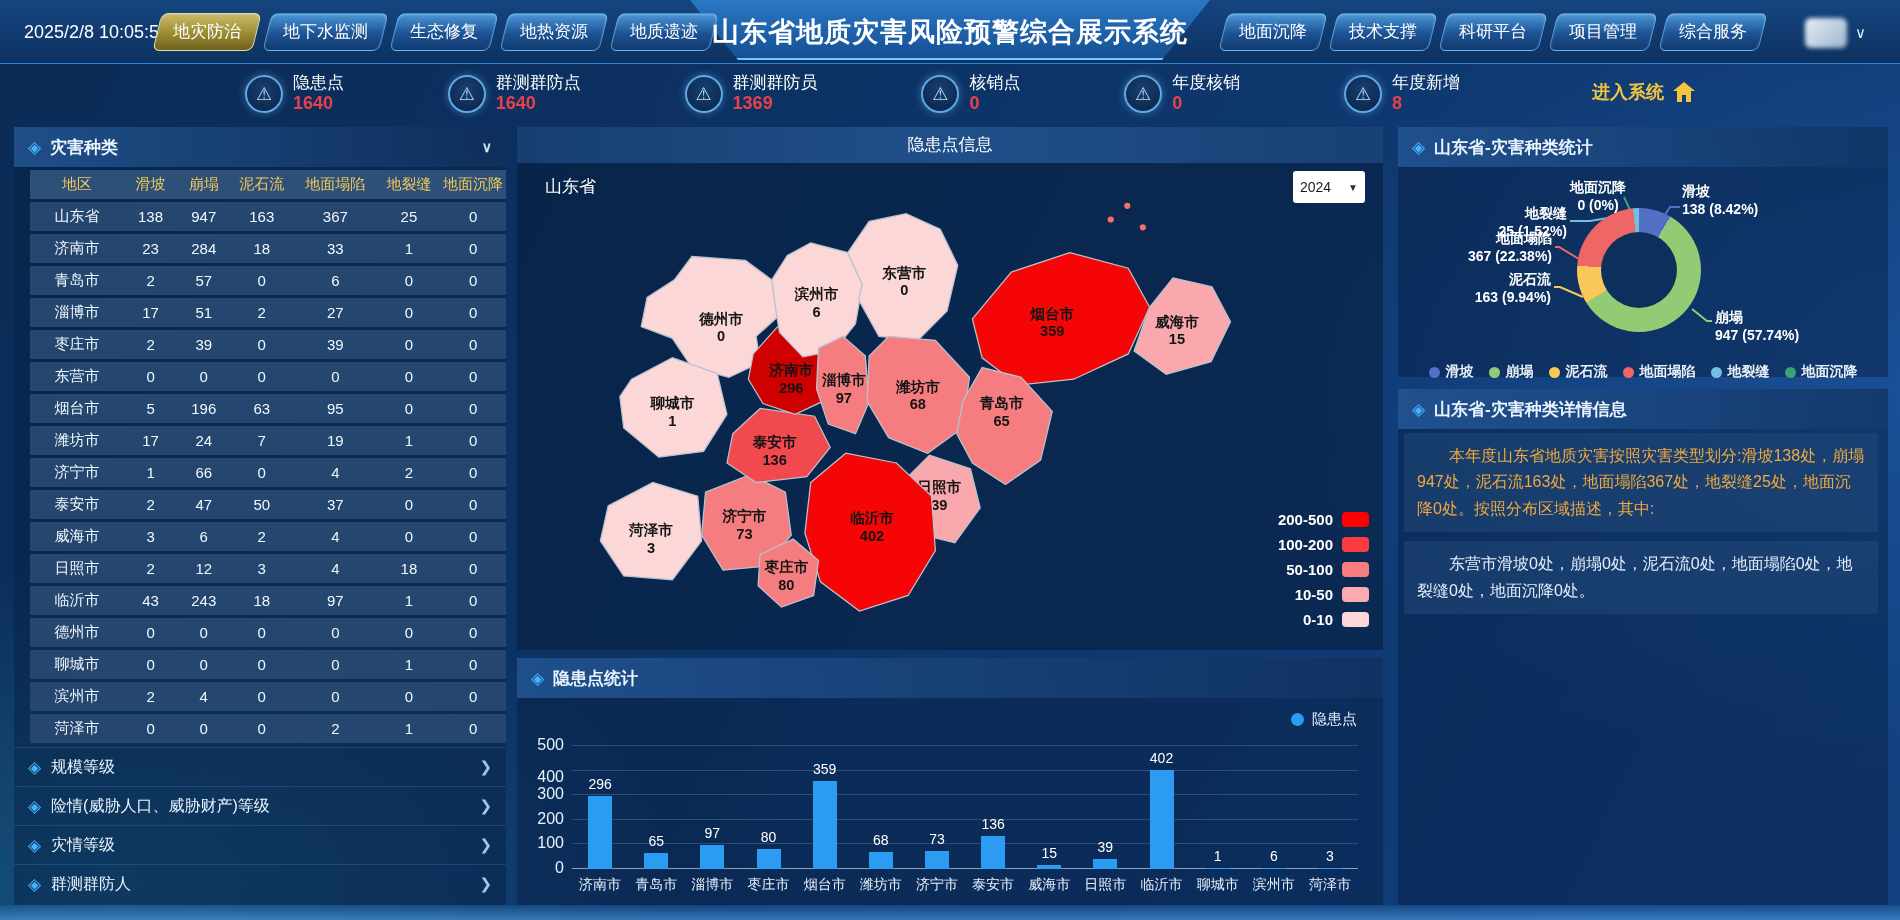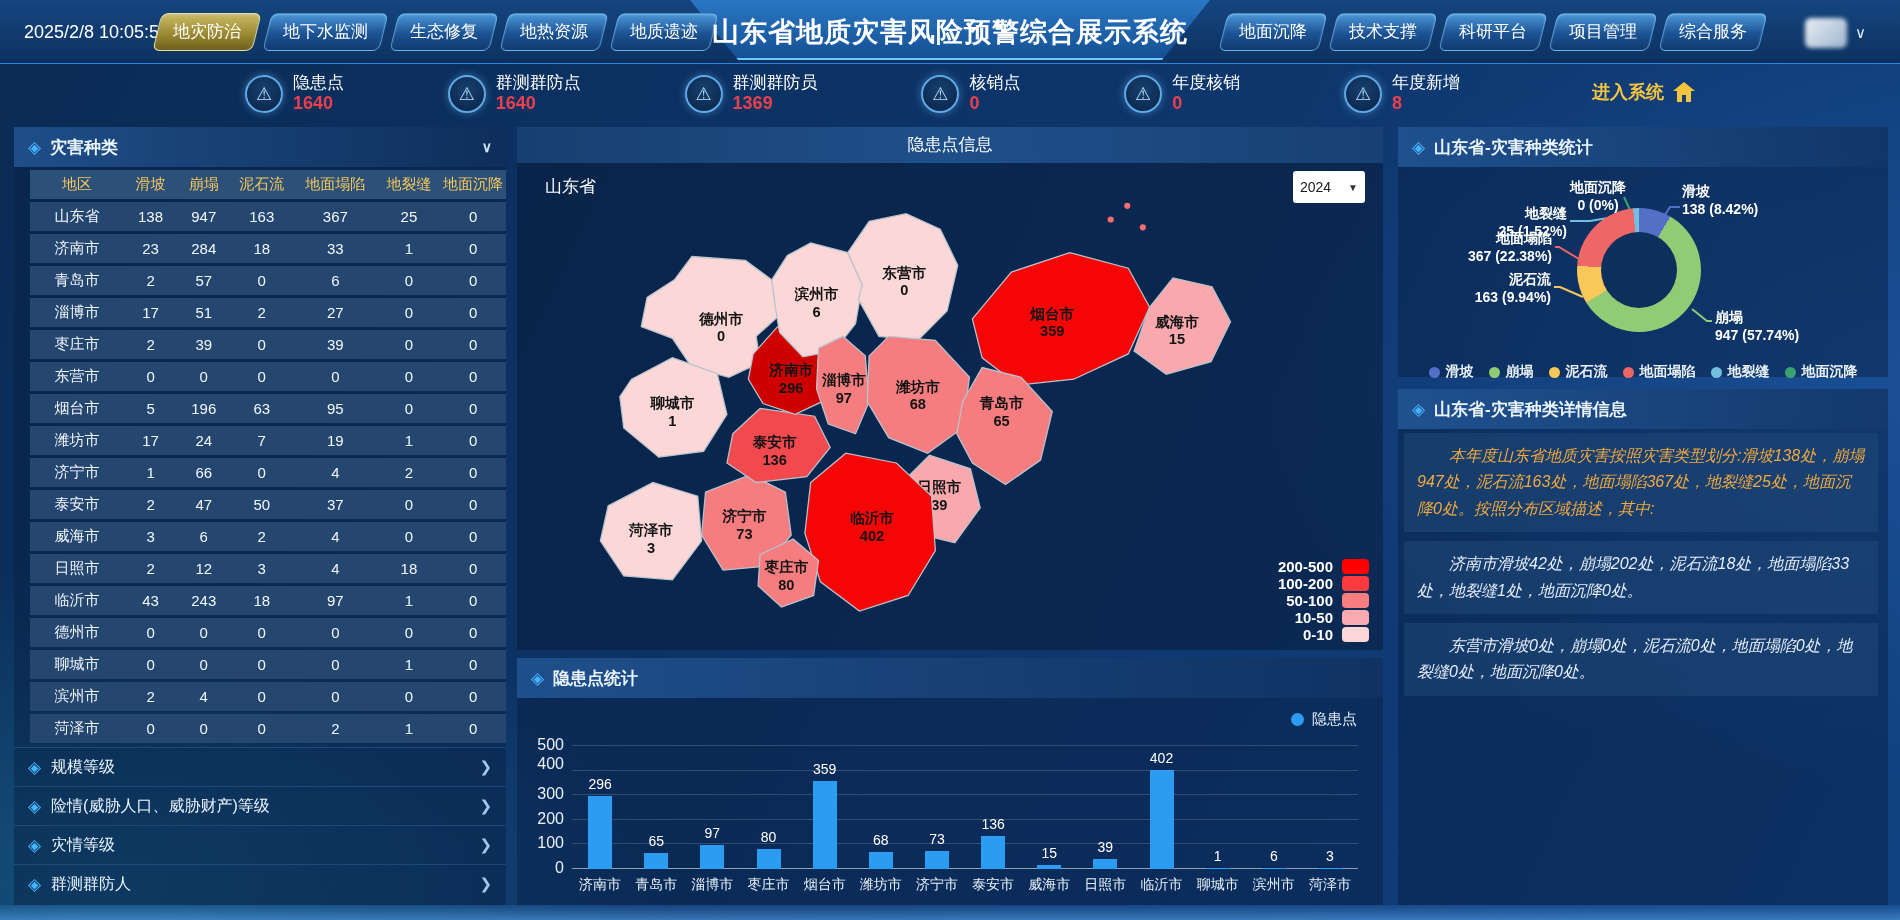--- a/index.html
+++ b/index.html
@@ -72,22 +72,22 @@
   
   #mapPanel { left:517px; top:127px; width:866px; height:523px; background:rgba(7,27,56,.55); }
   .map-title { height:36px; line-height:36px; text-align:center; font-size:17px; color:#fff;
     background:linear-gradient(90deg,rgba(40,95,160,.45),rgba(45,105,175,.62),rgba(40,95,160,.45)); }
   .region-lab { position:absolute; left:28px; top:48px; font-size:17px; color:#ffffff; }
   .year-sel { position:absolute; right:18px; top:44px; width:72px; height:24px; background:#fff;
     color:#1a1a1a; font-size:14px; border-radius:3px; display:flex; align-items:center;
     justify-content:space-between; padding:16px 7px; cursor:pointer; }
   .year-sel .arr { font-size:10px; color:#333; }
   #mapSvg { position:absolute; left:0; top:36px; width:866px; height:487px; }
-  .map-legend { position:absolute; right:14px; bottom:7px; display:flex;
-    flex-direction:column; }
+  .map-legend { position:absolute; right:14px; bottom:22px; display:flex;
+    flex-direction:column; gap:8px; }
   .mleg { display:flex; align-items:center; justify-content:flex-end; gap:9px; }
   .mleg .l { font-size:15px; font-weight:bold; color:#ffffff; }
   .mleg .sw { width:27px; height:15px; border-radius:4px; }
   
   #barPanel { left:517px; top:658px; width:866px; height:247px; }
   .bar-legend { position:absolute; right:26px; top:52px; display:flex; align-items:center; gap:8px; }
   .bar-legend .dot { width:13px; height:13px; border-radius:50%; }
   .bar-legend .bl { font-size:15px; color:#e8f1fa; }
   #barPlot { position:absolute; left:55px; right:25px; top:88px; bottom:36px; }
   .gline { position:absolute; left:0; right:0; height:1px; background:rgba(255,255,255,.16); }
@@ -109,21 +109,21 @@
   .dlab { position:absolute; font-size:14px; font-weight:bold; color:#ffffff; line-height:1.25; white-space:nowrap; }
   .dleg { position:absolute; left:0; right:0; top:196px; display:flex; justify-content:center;
     gap:15px; }
   .dleg .it { display:flex; align-items:center; gap:6px; }
   .dleg .d { width:11px; height:11px; border-radius:50%; }
   .dleg .t { font-size:14px; color:#e8f1fa; font-weight:bold; }
   #leaderSvg { position:absolute; inset:0; pointer-events:none; }
   
   #detPanel { left:1398px; top:389px; width:490px; height:516px; }
   .det-list { position:absolute; left:6px; right:4px; top:44px; bottom:6px; overflow-y:auto;
-    padding-right:6px;font-style:italic; }
+    padding-right:6px; }
   .det-list::-webkit-scrollbar { width:6px; }
   .det-list::-webkit-scrollbar-thumb { background:#4d84c0; border-radius:3px; }
   .det-list::-webkit-scrollbar-track { background:rgba(255,255,255,.06); }
   .det-item { background:rgba(33,72,120,.55); margin-bottom:9px; padding:10px 13px;
     font-size:16px; line-height:1.65; color:#e6eefa; text-indent:2em; }
   .det-item:first-child { color:#f2a93d; }
   
   .footer { position:absolute; left:0; right:0; bottom:0; height:15px;
     background:linear-gradient(180deg,rgba(60,140,220,.15),rgba(90,170,245,.55)); }
   text.cname, text.cval { font-size:15px; font-weight:bold; fill:#141414; }
@@ -496,21 +496,21 @@
   <div id="barPlot">
       <div class="gline base" style="bottom: 0px;"></div>
       <div class="ylab" style="bottom: -8px;">0</div>
       <div class="gline" style="bottom: 24.6px;"></div>
       <div class="ylab" style="bottom: 16.6px;">100</div>
       <div class="gline" style="bottom: 49.2px;"></div>
       <div class="ylab" style="bottom: 41.2px;">200</div>
       <div class="gline" style="bottom: 73.8px;"></div>
       <div class="ylab" style="bottom: 65.8px;">300</div>
       <div class="gline" style="bottom: 98.4px;"></div>
-      <div class="ylab" style="bottom: 96px; margin-top: 12px;">400</div>
+      <div class="ylab" style="bottom: 83px; margin-top: 12px;">400</div>
       <div class="gline" style="bottom: 123px;"></div>
       <div class="ylab" style="bottom: 115px;">500</div>
       <div class="bargrp" style="left: 3.57143%; height: 123px;">
         <div class="bar" style="height: 72.816px; background: rgb(43, 156, 242);"></div>
         <div class="bval" style="bottom: 76.816px;">296</div>
         <div class="xlab" style="left: 50%;">济南市</div>
       </div>
       <div class="bargrp" style="left: 10.7143%; height: 123px;">
         <div class="bar" style="height: 15.99px; background: rgb(43, 156, 242);"></div>
         <div class="bval" style="bottom: 19.99px;">65</div>
@@ -647,18 +647,17 @@
     </div>
 </aside>
 
 <aside class="panel" id="detPanel">
   <div class="panel-h">
     <span class="dia">◈</span>
     <span>山东省-灾害种类详情信息</span>
   </div>
   <div class="det-list" id="detList">
       <div class="det-item">本年度山东省地质灾害按照灾害类型划分:滑坡138处，崩塌947处，泥石流163处，地面塌陷367处，地裂缝25处，地面沉降0处。按照分布区域描述，其中:</div>
-      <div class="det-item">济南市滑坡42处，崩塌202处，泥石流18处，地面塌陷33处，地裂缝1处，地面沉降0处。</div>
       <div class="det-item">东营市滑坡0处，崩塌0处，泥石流0处，地面塌陷0处，地裂缝0处，地面沉降0处。</div>
     </div>
 </aside>
 
 <div class="footer"></div>
 
 </body></html>

